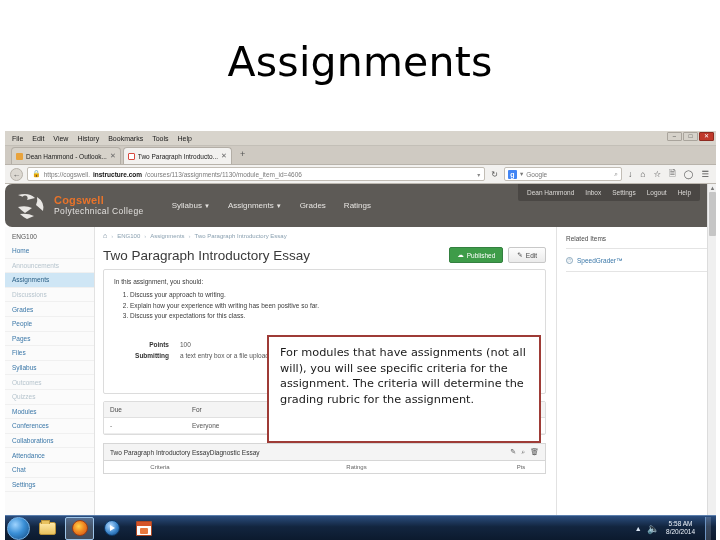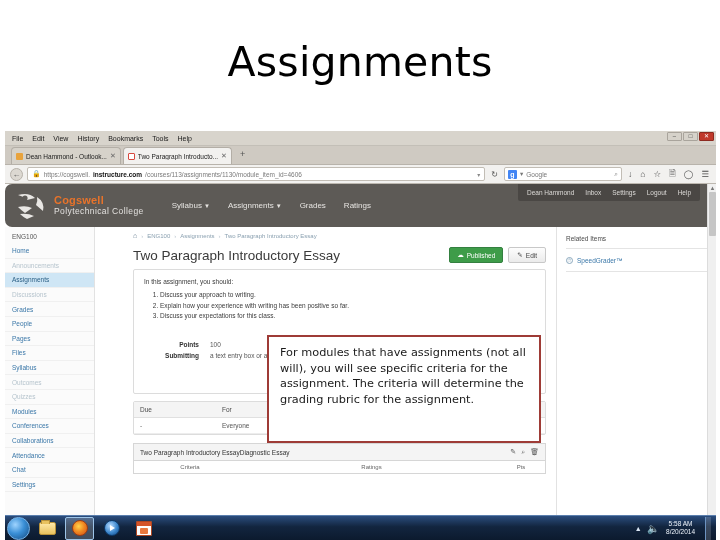--- a/index.html
+++ b/index.html
@@ -133,21 +133,21 @@
   .course-nav .course-code {
     font-size:6.5px; color:#555; padding:3px 7px 4px 7px;
   }
   .nav-item {
     font-size:6.5px; color:#3a77a8; padding:3.3px 7px;
     border-bottom:1px solid #f0f0f0; white-space:nowrap;
   }
   .nav-item.dim { color:#b6c4cd; }
   .nav-item.active { background:#cfe6f5; color:#2a5f85; }
 
-  .content-col { flex:1 1 auto; min-width:0; position:relative;margin-left:30px; }
+  .content-col { flex:1 1 auto; min-width:0; position:relative; }
 
   .breadcrumb {
     display:flex; align-items:center; gap:4px;
     font-size:6px; color:#8aa0b0; padding:5px 0 5px 8px;
   }
   .breadcrumb .sep { color:#b9c5ce; }
   .breadcrumb .home { color:#6d8496; font-size:7px; }
 
   .assign-head {
     display:flex; align-items:center; padding:3px 10px 6px 8px;

